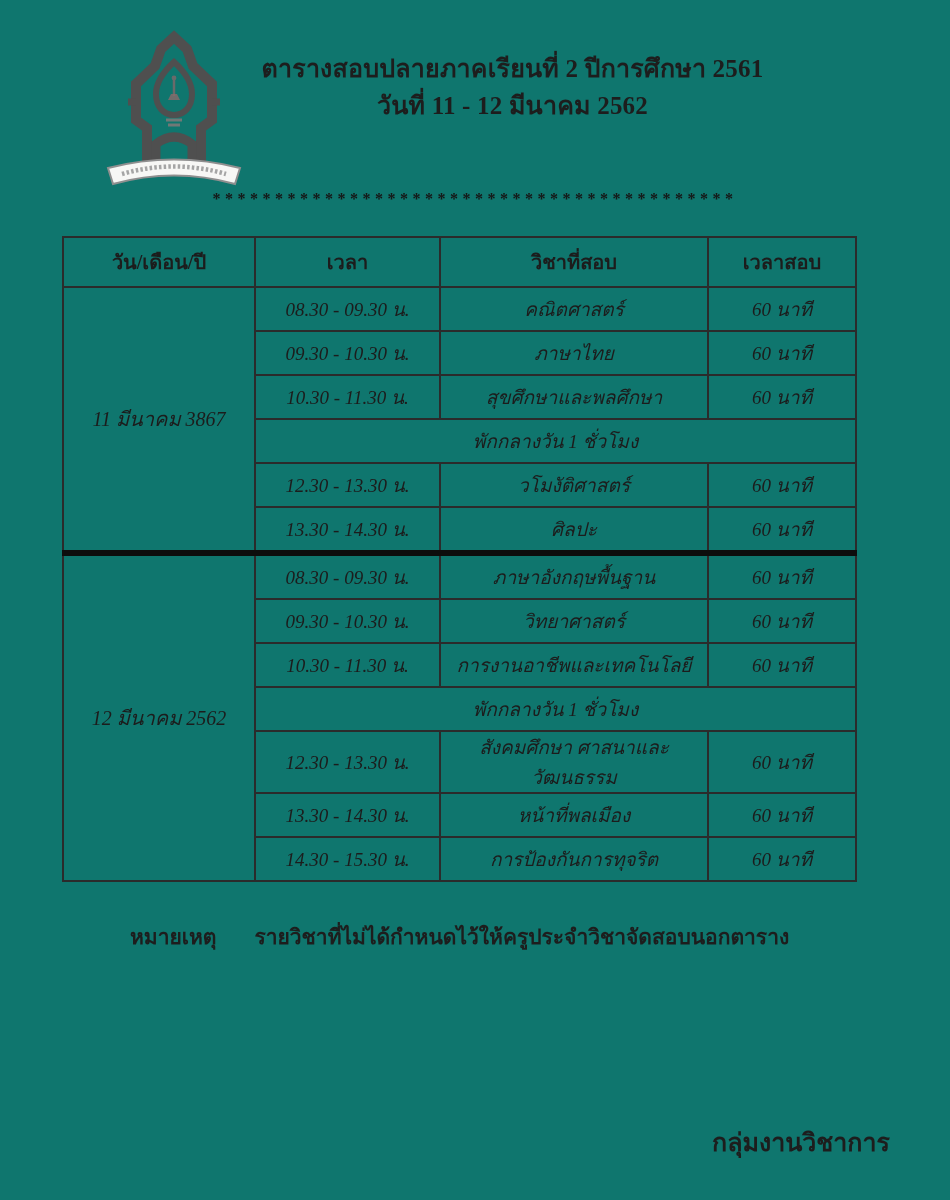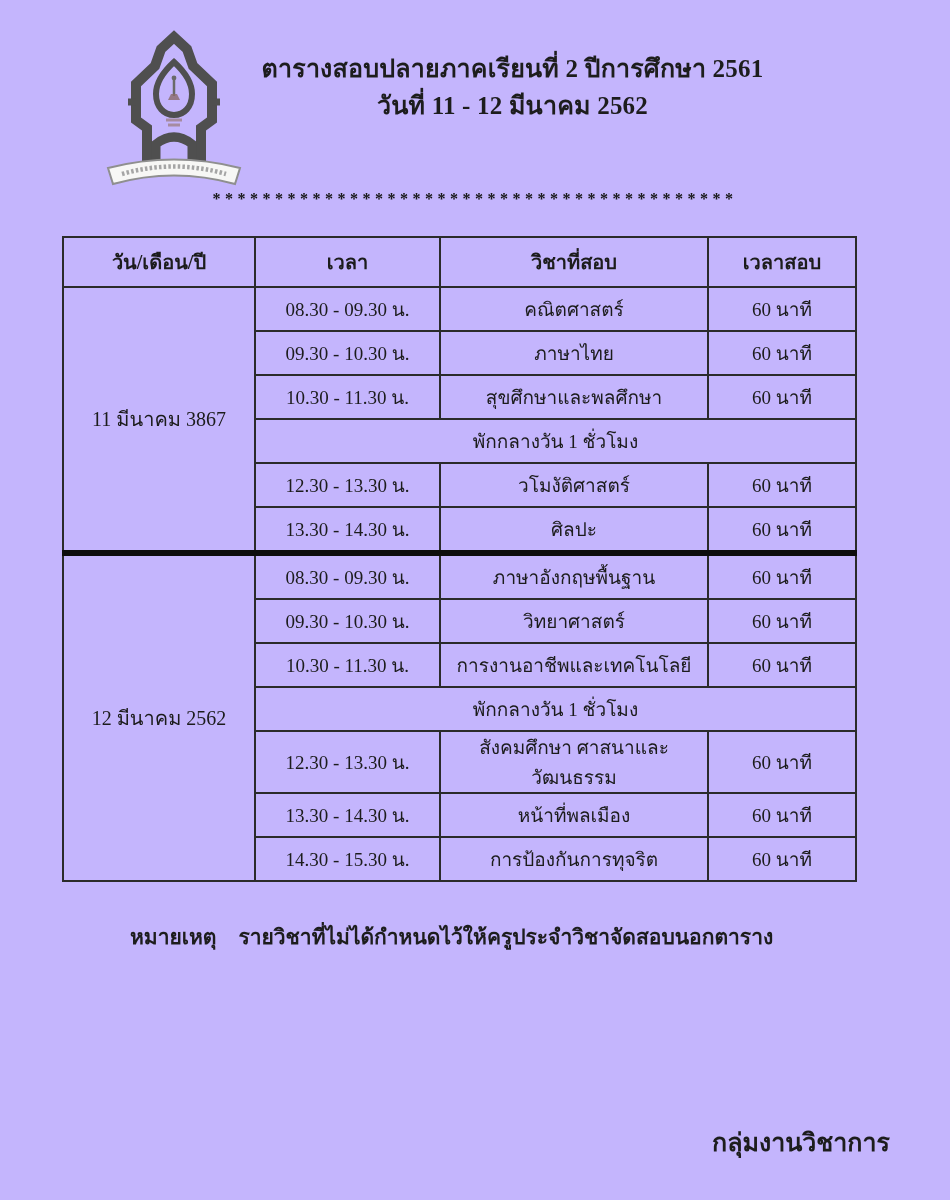--- a/index.html
+++ b/index.html
@@ -1,20 +1,20 @@
 <!DOCTYPE html>
 <html><head>
 <meta charset="utf-8">
 <style>
   html,body{margin:0;padding:0;background:#e8e8e8;}
   .page{
     position:relative;
     width:950px;height:1200px;
     margin:0 auto;
-    background:#c4b5fd;
+    background:#0f766e;
     font-family:"Liberation Serif","DejaVu Sans",sans-serif;
     color:#1d1d1d;
     overflow:hidden;
   }
   
   .logo{position:absolute;left:100px;top:24px;width:148px;height:162px;}
   .titles{
     position:absolute;left:120px;right:45px;top:50px;
     text-align:center;font-size:25px;font-weight:bold;line-height:37px;
     letter-spacing:.2px;
@@ -29,31 +29,31 @@
     position:absolute;left:62px;top:236px;
     width:793px;border-collapse:collapse;table-layout:fixed;
     font-size:19px;color:#1c1c1c;
   }
   table.exam th,table.exam td{
     border:2px solid #2b2b2b;
     text-align:center;vertical-align:middle;
     padding:0 4px;overflow:hidden;
   }
   table.exam th{height:48px;font-weight:600;font-size:20px;}
-  table.exam td{height:42px;font-weight:normal;}
+  table.exam td{height:42px;font-weight:normal;font-style:italic;}
   td.date-cell{font-weight:bold;vertical-align:top;padding-top:9px;font-size:20px;}
   td.subject-cell{text-align:left;padding-left:12px;}
   td.break-cell{text-align:center;}
   tr.thick td{border-top:6px double #0d0d0d;border-top-style:solid;}
   
   .note{
     position:absolute;left:130px;top:920px;
     font-size:21px;font-weight:600;white-space:nowrap;
   }
-  .note .note-label{font-weight:bold;margin-right:22px;}
+  .note .note-label{font-weight:bold;margin-right:38px;}
   .footer{
     position:absolute;left:712px;top:1122px;
     font-size:25px;font-weight:600;
   }
 </style>
 </head>
 <body>
 
 <div class="page">
 

